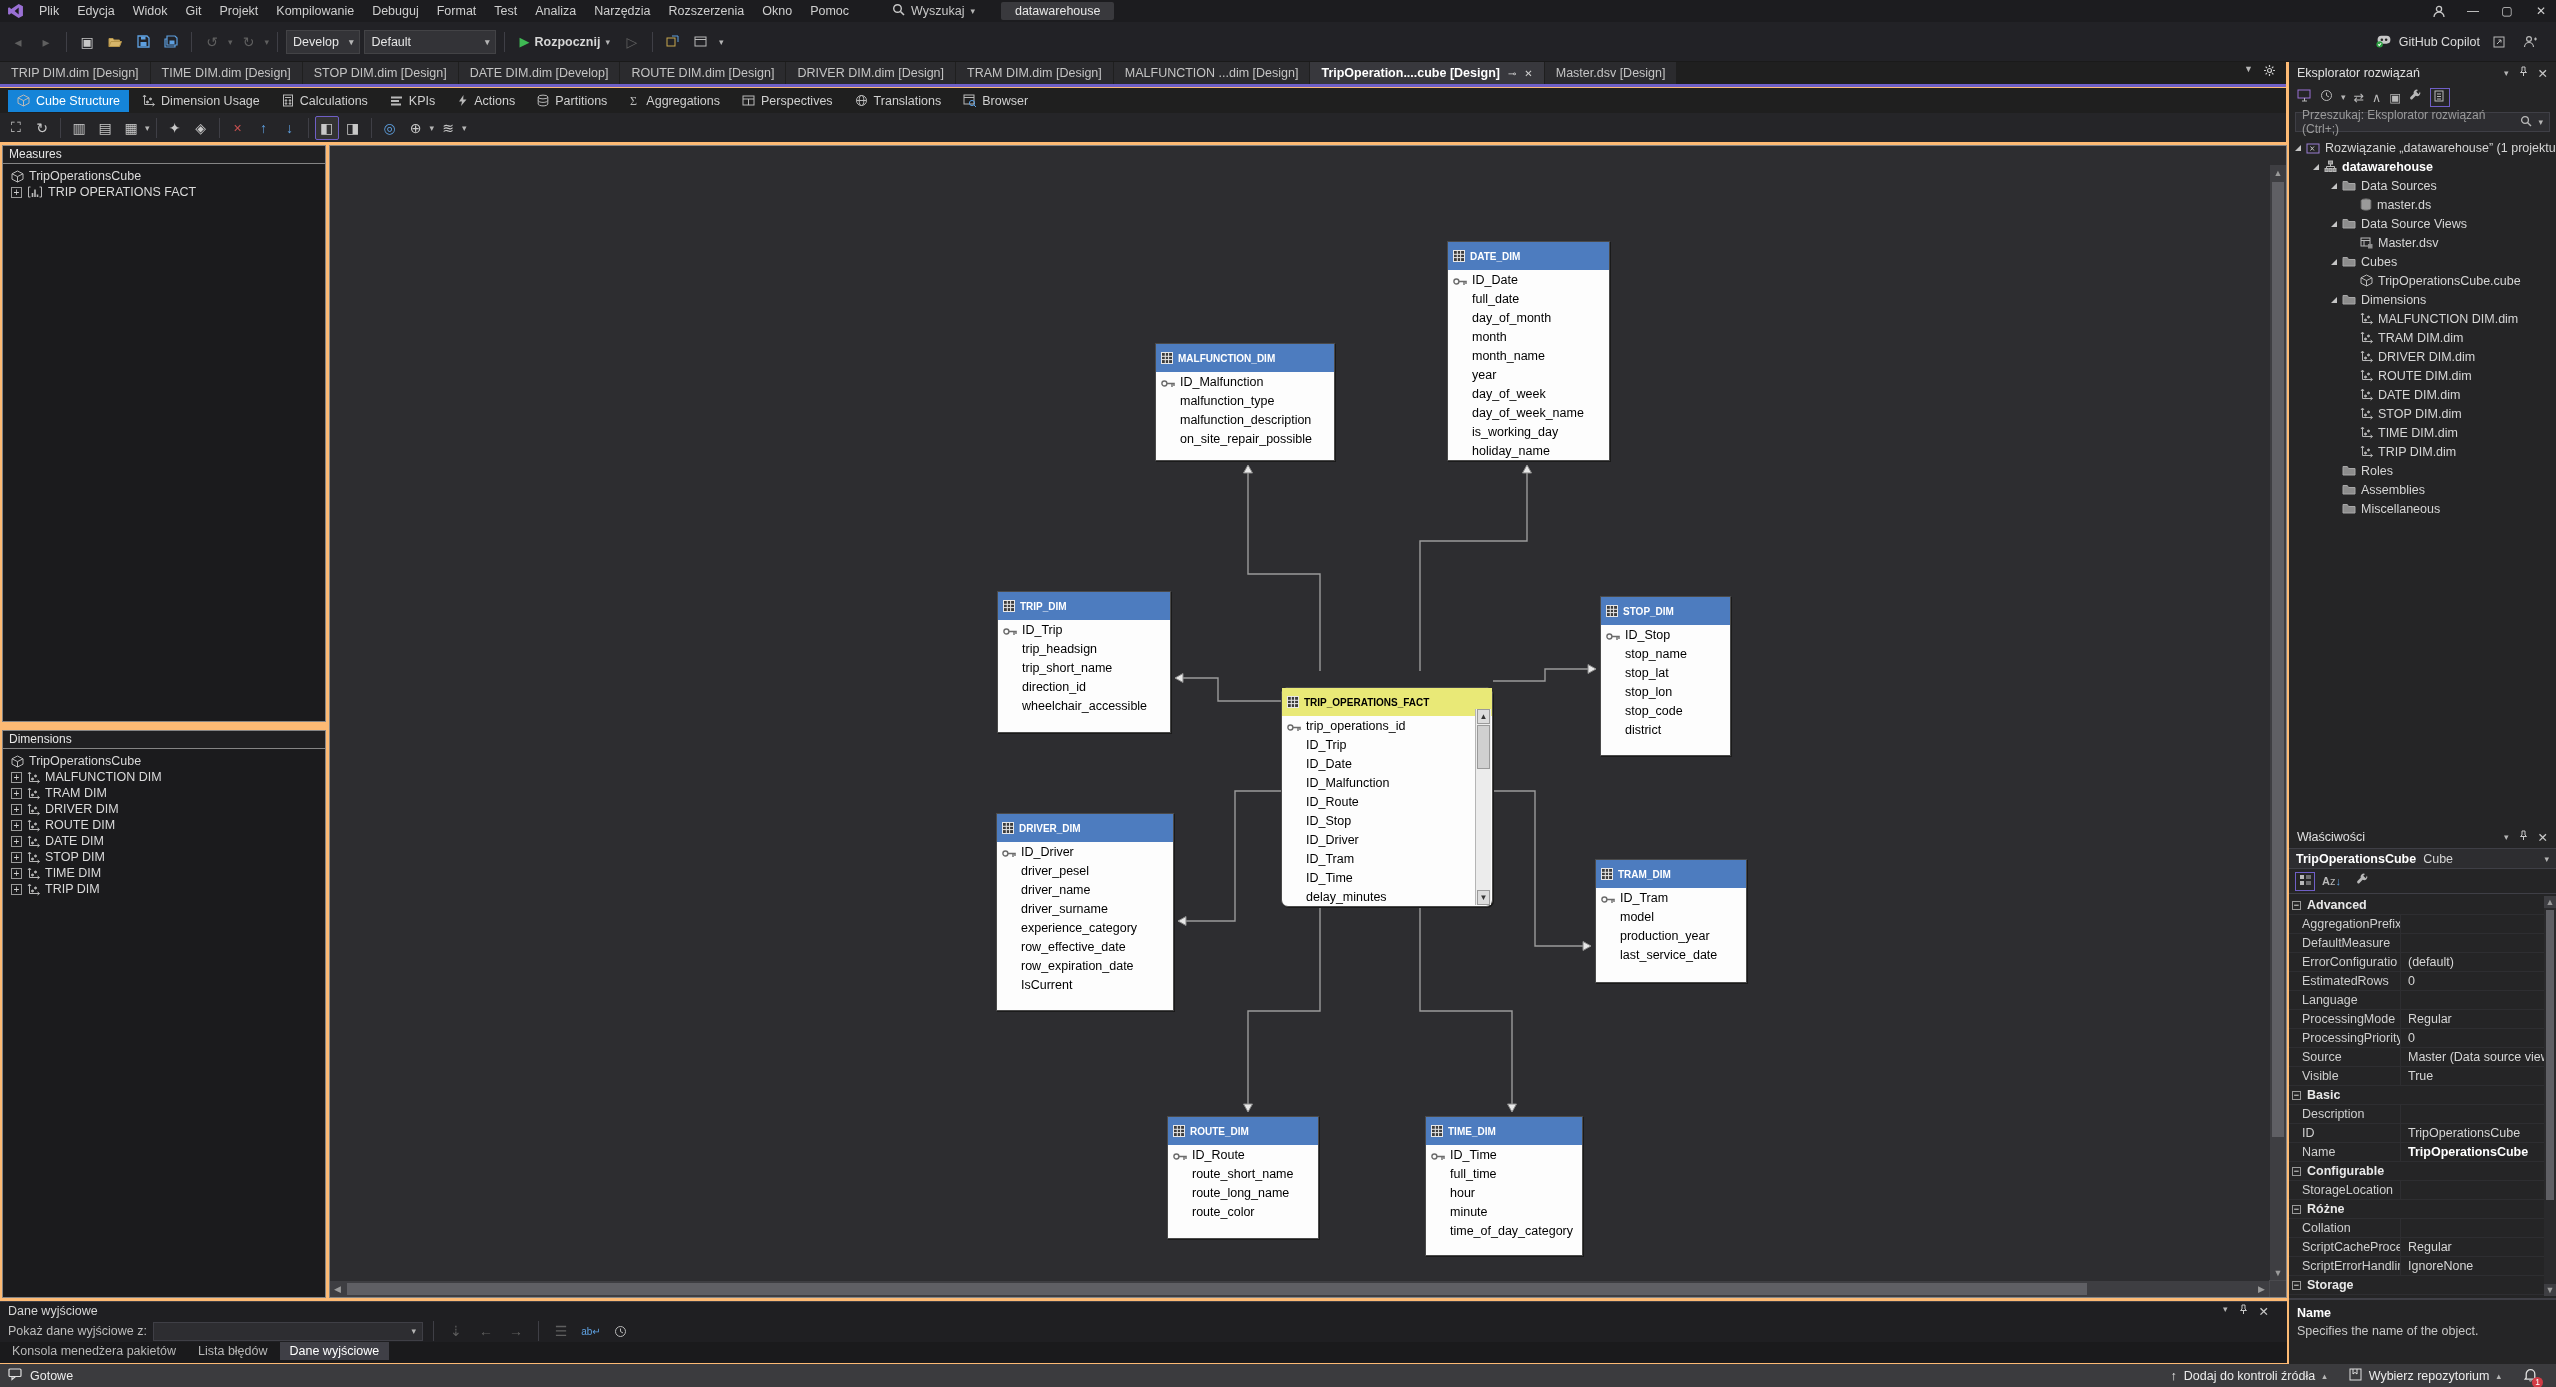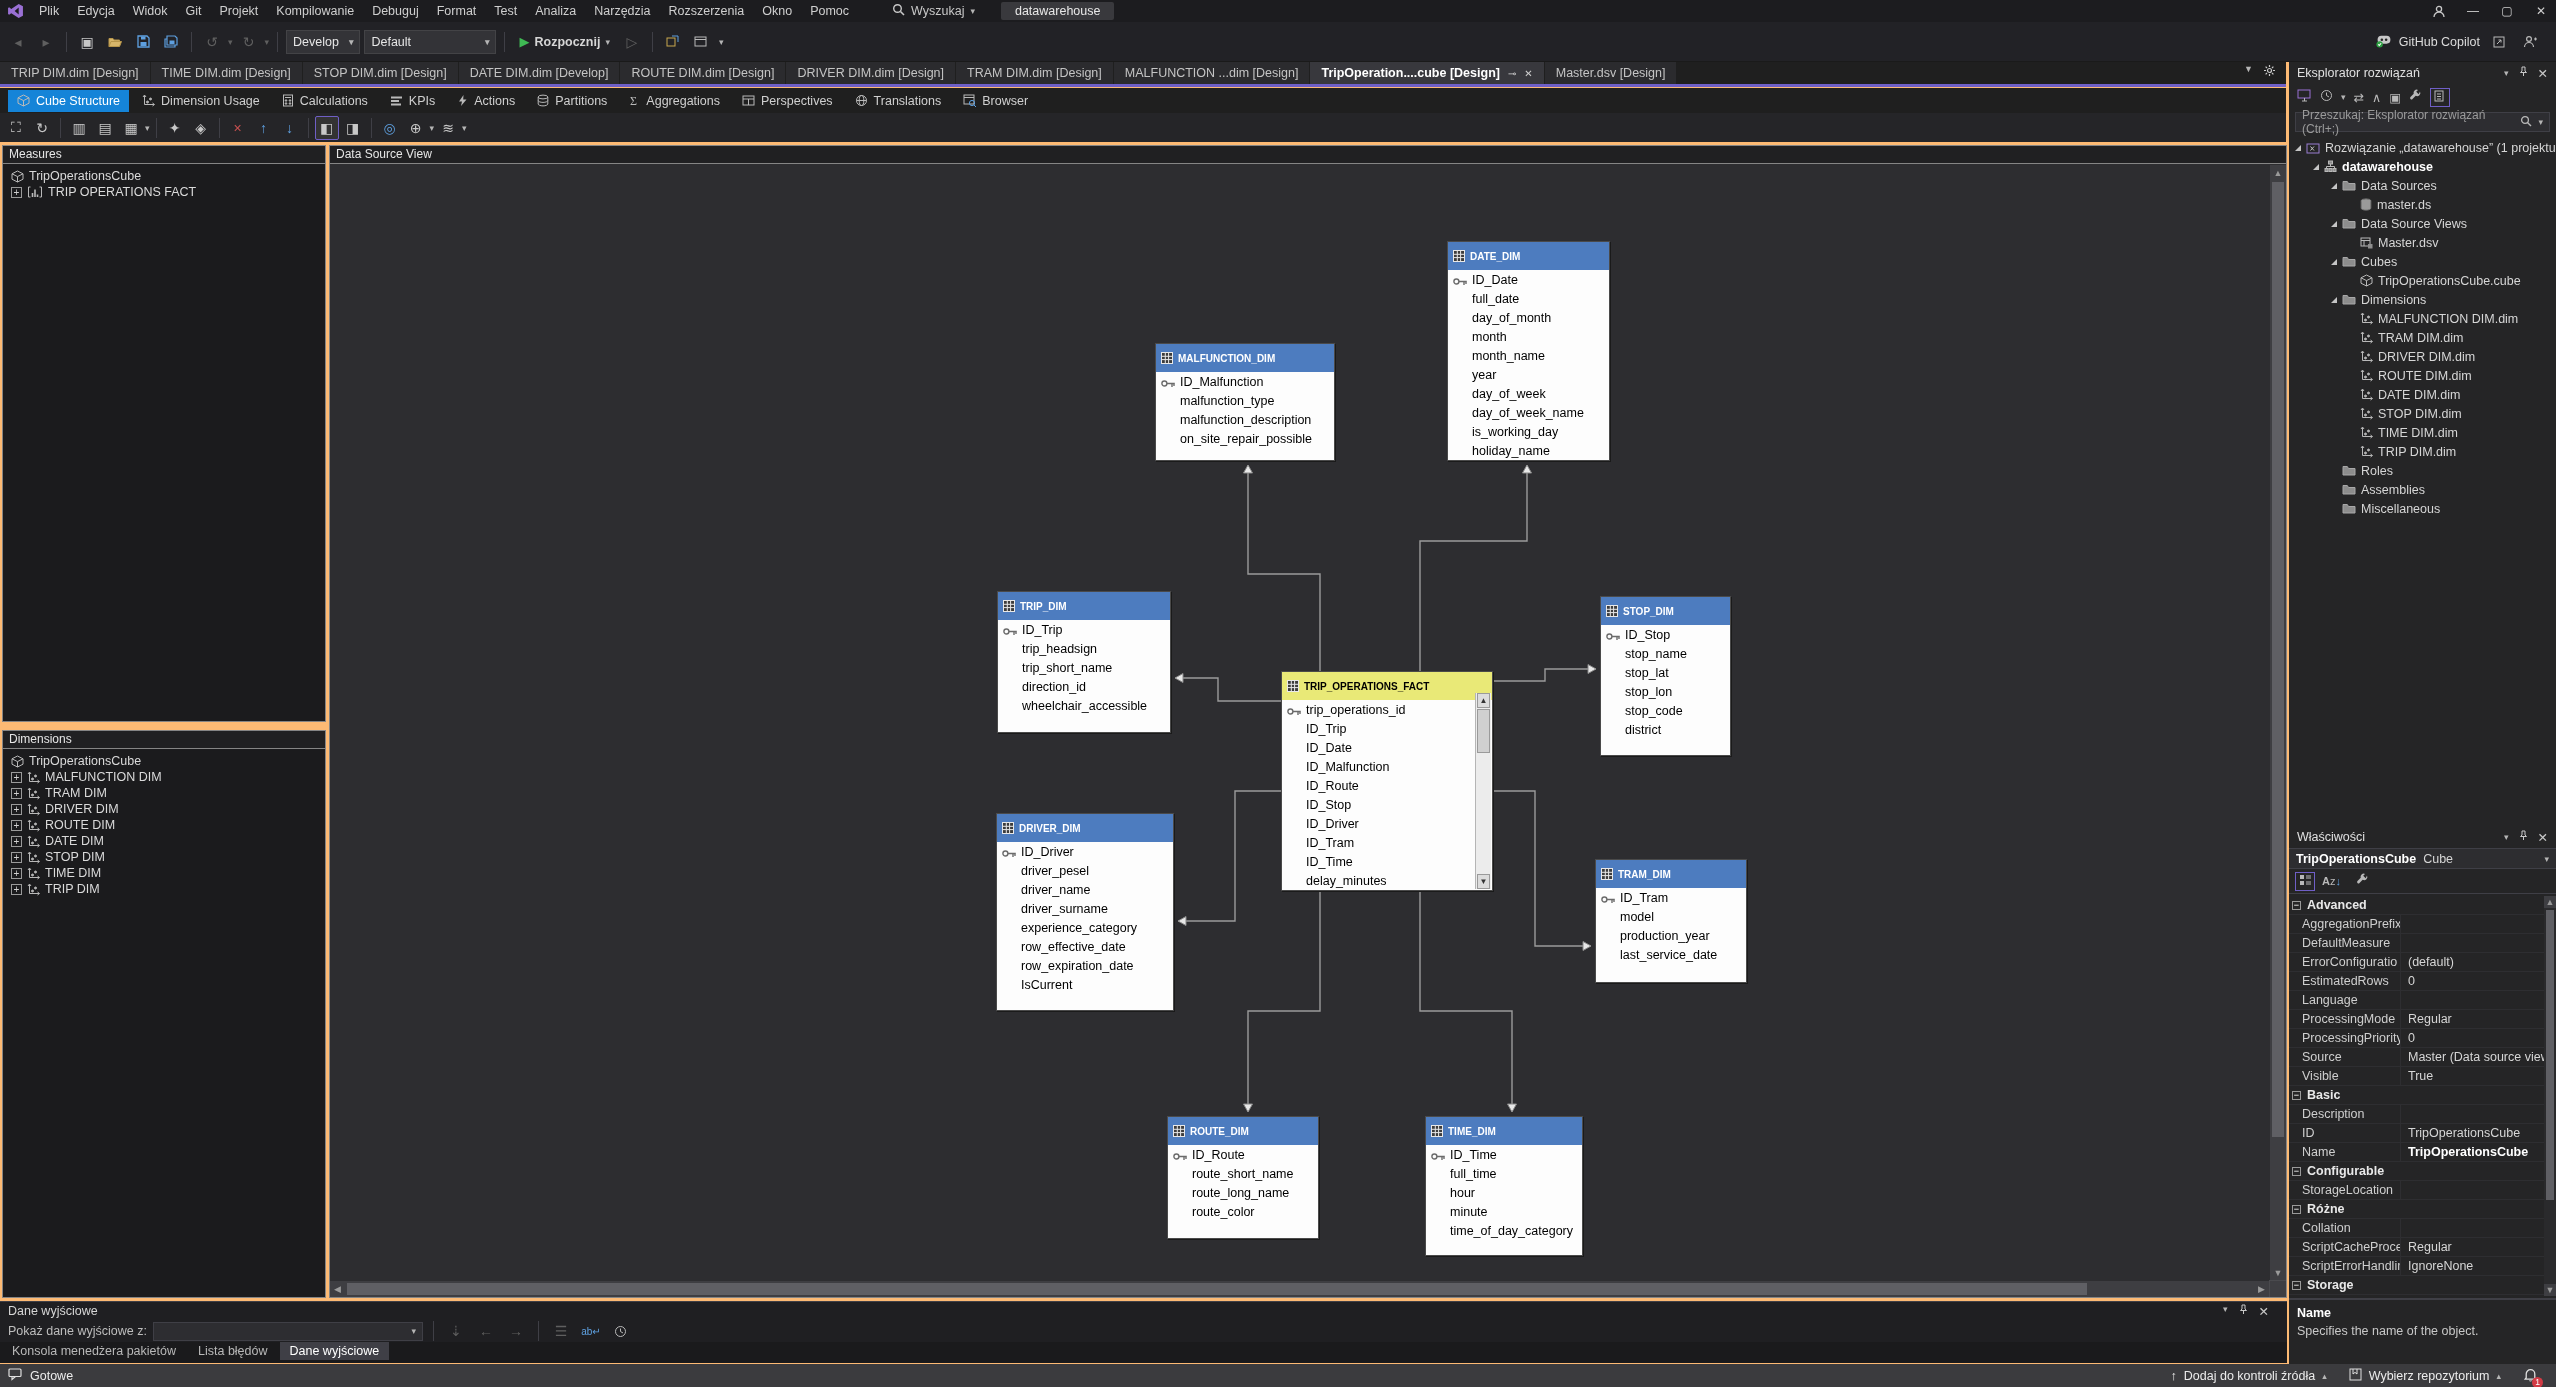--- a/index.html
+++ b/index.html
@@ -536,21 +536,20 @@
               <circle cx="5.5" cy="8" r="1" fill="#b9b9b9"></circle>
               <circle cx="8.5" cy="5" r="1" fill="#b9b9b9"></circle>
             </svg>
           </span>
           <span>TRIP DIM</span>
         </div>
       </div>
   </div>
 
   <div id="dsv-region" class="abs">
-    <div id="dsv-head">Data Source View</div>
     <div id="canvas">
         <svg width="1939" height="1116" id="conn-svg">
           <polyline points="990,506 990,409 918,409 918,300" fill="none" stroke="#9b9b9b" stroke-width="1.4"></polyline>
           <polygon points="918,300 913.5,308 922.5,308" fill="#e8e8e8" stroke="#8a8a8a"></polygon>
           <polyline points="1090,506 1090,376 1197,376 1197,300" fill="none" stroke="#9b9b9b" stroke-width="1.4"></polyline>
           <polygon points="1197,300 1192.5,308 1201.5,308" fill="#e8e8e8" stroke="#8a8a8a"></polygon>
           <polyline points="951,536 888,536 888,513 845,513" fill="none" stroke="#9b9b9b" stroke-width="1.4"></polyline>
           <polygon points="845,513 853,508.5 853,517.5" fill="#e8e8e8" stroke="#8a8a8a"></polygon>
           <polyline points="1163,516 1215,516 1215,504 1266,504" fill="none" stroke="#9b9b9b" stroke-width="1.4"></polyline>
           <polygon points="1266,504 1258,499.5 1258,508.5" fill="#e8e8e8" stroke="#8a8a8a"></polygon>
@@ -695,21 +694,21 @@
           <div class="dtable-row">
             <span>stop_lon</span>
           </div>
           <div class="dtable-row">
             <span>stop_code</span>
           </div>
           <div class="dtable-row">
             <span>district</span>
           </div>
         </div>
-        <div class="dtable" style="left: 951px; top: 506px; width: 212px; height: 220px;">
+        <div class="dtable" style="left: 951px; top: 522px; width: 212px; height: 220px; border-radius: 7px;">
           <div class="dtable-head" style="background: rgb(233, 233, 119); color: rgb(0, 0, 0);">
             <span class="mini">
               <svg width="12" height="12">
                 <rect x="0" y="0" width="12" height="12" fill="#e8e8e8"></rect>
                 <rect x="1" y="1" width="10" height="10" fill="#3c3c3c"></rect>
                 <path d="M1 4.3h10M1 7.6h10M4.3 1v10M7.6 1v10" stroke="#e8e8e8" stroke-width="1"></path>
               </svg>
             </span>
             <span>TRIP_OPERATIONS_FACT</span>
           </div>

